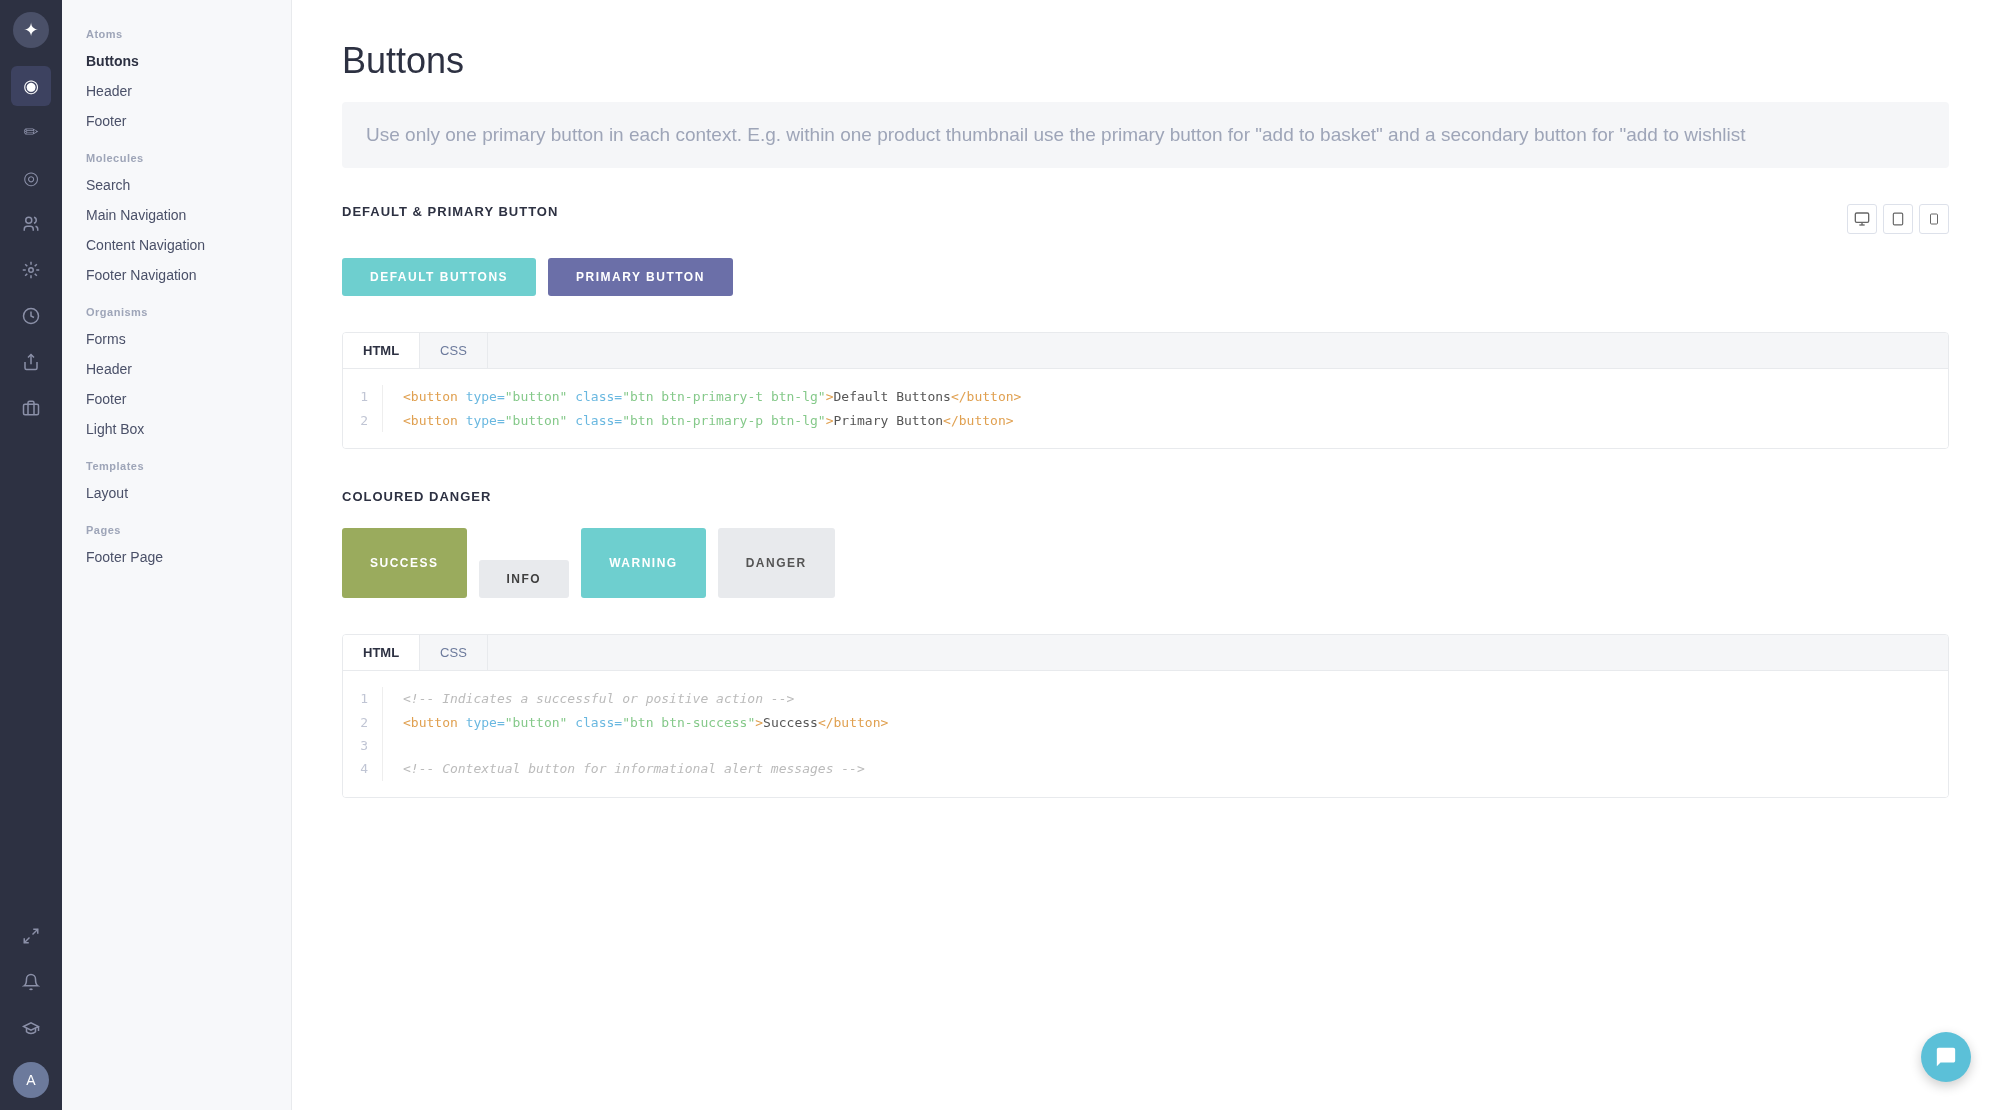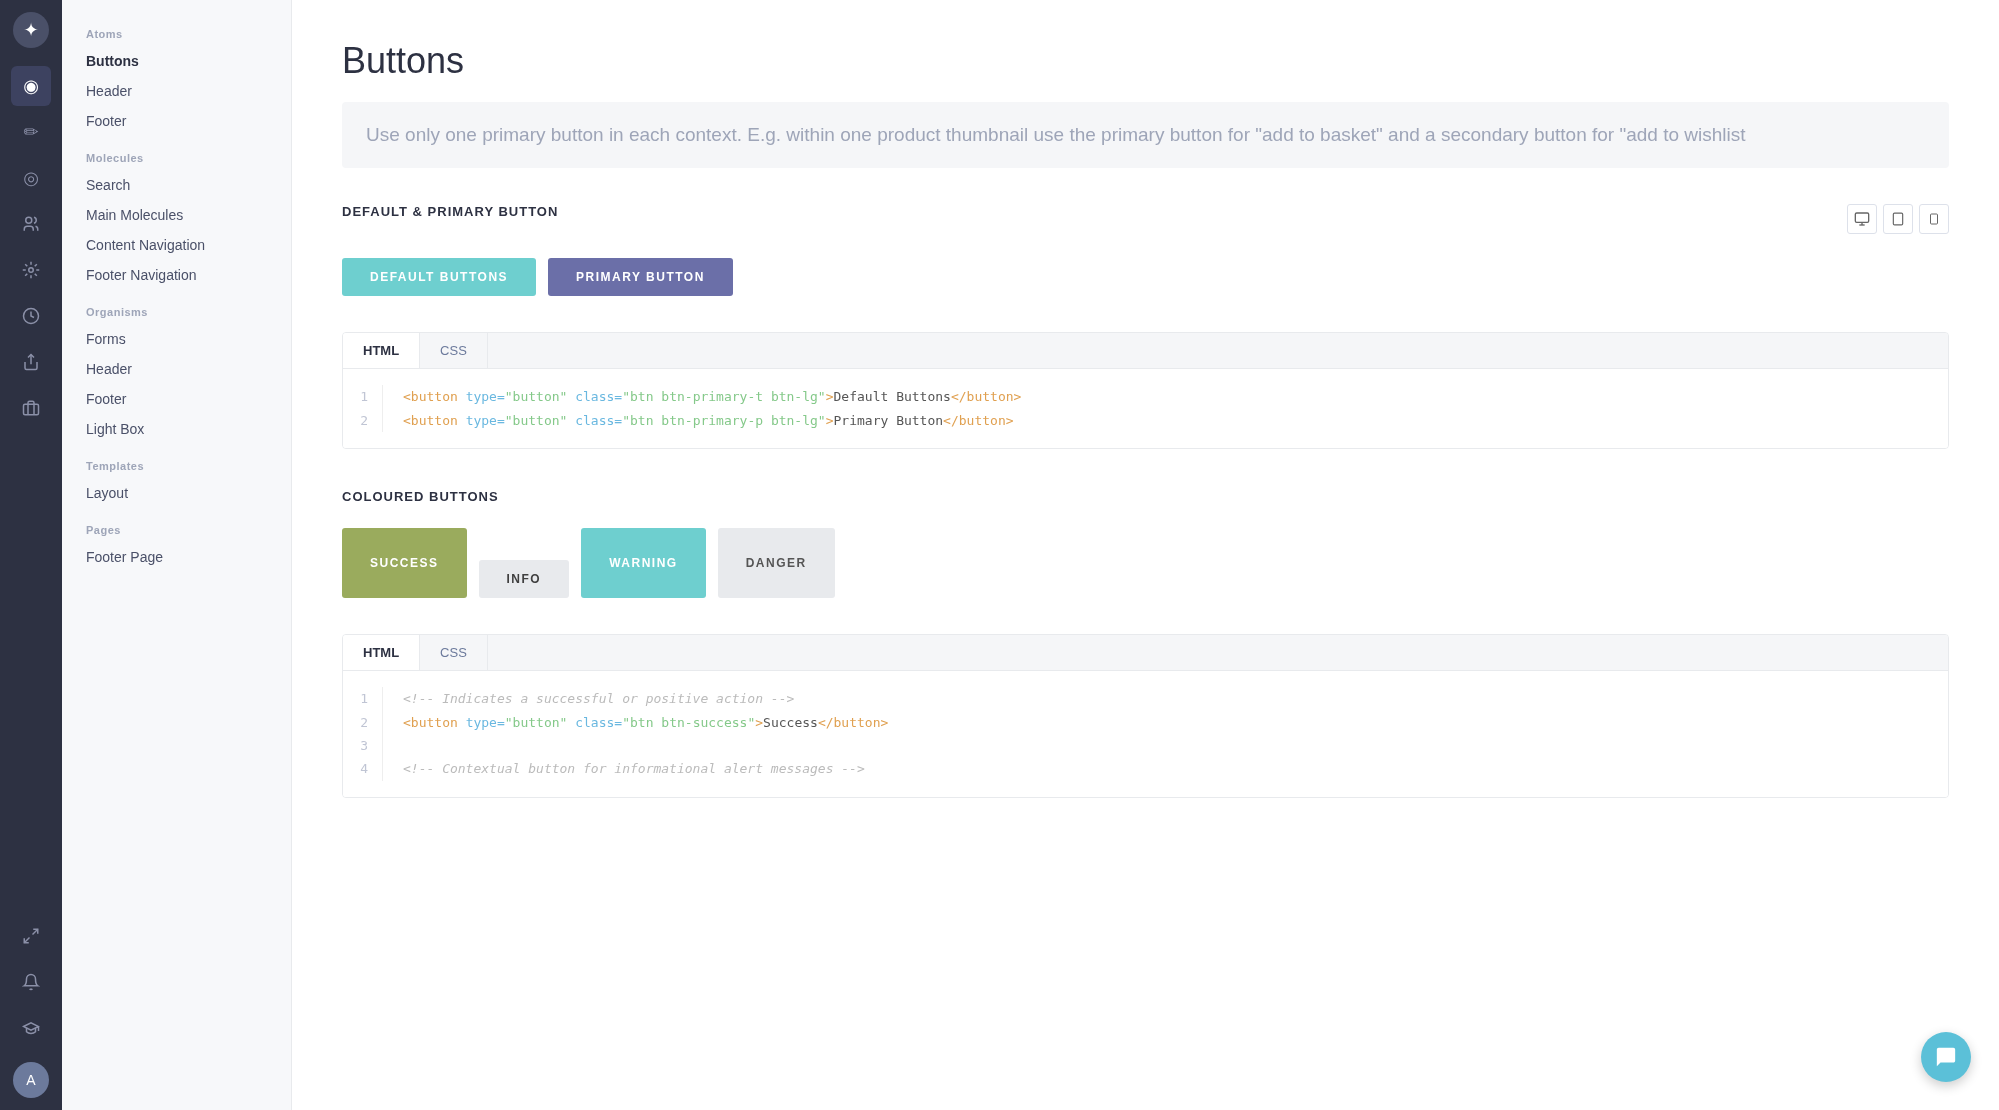--- a/index.html
+++ b/index.html
@@ -310,21 +310,21 @@
   <div>
     <div class="sidebar-section-title">Atoms</div>
     <a class="sidebar-item active">Buttons</a>
     <a class="sidebar-item">Header</a>
     <a class="sidebar-item">Footer</a>
   </div>
 
   <div>
     <div class="sidebar-section-title">Molecules</div>
     <a class="sidebar-item">Search</a>
-    <a class="sidebar-item">Main Molecules</a>
+    <a class="sidebar-item">Main Navigation</a>
     <a class="sidebar-item">Content Navigation</a>
     <a class="sidebar-item">Footer Navigation</a>
   </div>
 
   <div>
     <div class="sidebar-section-title">Organisms</div>
     <a class="sidebar-item">Forms</a>
     <a class="sidebar-item">Header</a>
     <a class="sidebar-item">Footer</a>
     <a class="sidebar-item">Light Box</a>
@@ -386,21 +386,21 @@
       <div class="code-tab-spacer"></div>
     </div>
     <div class="code-body">
       <div class="line-numbers">1<br>2</div>
       <div class="code-content"><span class="code-tag">&lt;button</span> <span class="code-attr">type=</span><span class="code-val">"button"</span> <span class="code-attr">class=</span><span class="code-val">"btn btn-primary-t btn-lg"</span><span class="code-tag">&gt;</span><span class="code-text">Default Buttons</span><span class="code-tag">&lt;/button&gt;</span>
 <span class="code-tag">&lt;button</span> <span class="code-attr">type=</span><span class="code-val">"button"</span> <span class="code-attr">class=</span><span class="code-val">"btn btn-primary-p btn-lg"</span><span class="code-tag">&gt;</span><span class="code-text">Primary Button</span><span class="code-tag">&lt;/button&gt;</span></div>
     </div>
   </div>
 
   <div class="section-header">
-    <div class="section-title">COLOURED BUTTONS</div>
+    <div class="section-title">COLOURED DANGER</div>
   </div>
 
   <div class="button-demo-row">
     <button class="demo-btn demo-btn-success">SUCCESS</button>
     <button class="demo-btn demo-btn-info">INFO</button>
     <button class="demo-btn demo-btn-warning">WARNING</button>
     <button class="demo-btn demo-btn-danger">DANGER</button>
   </div>
 
   <div class="code-block">

